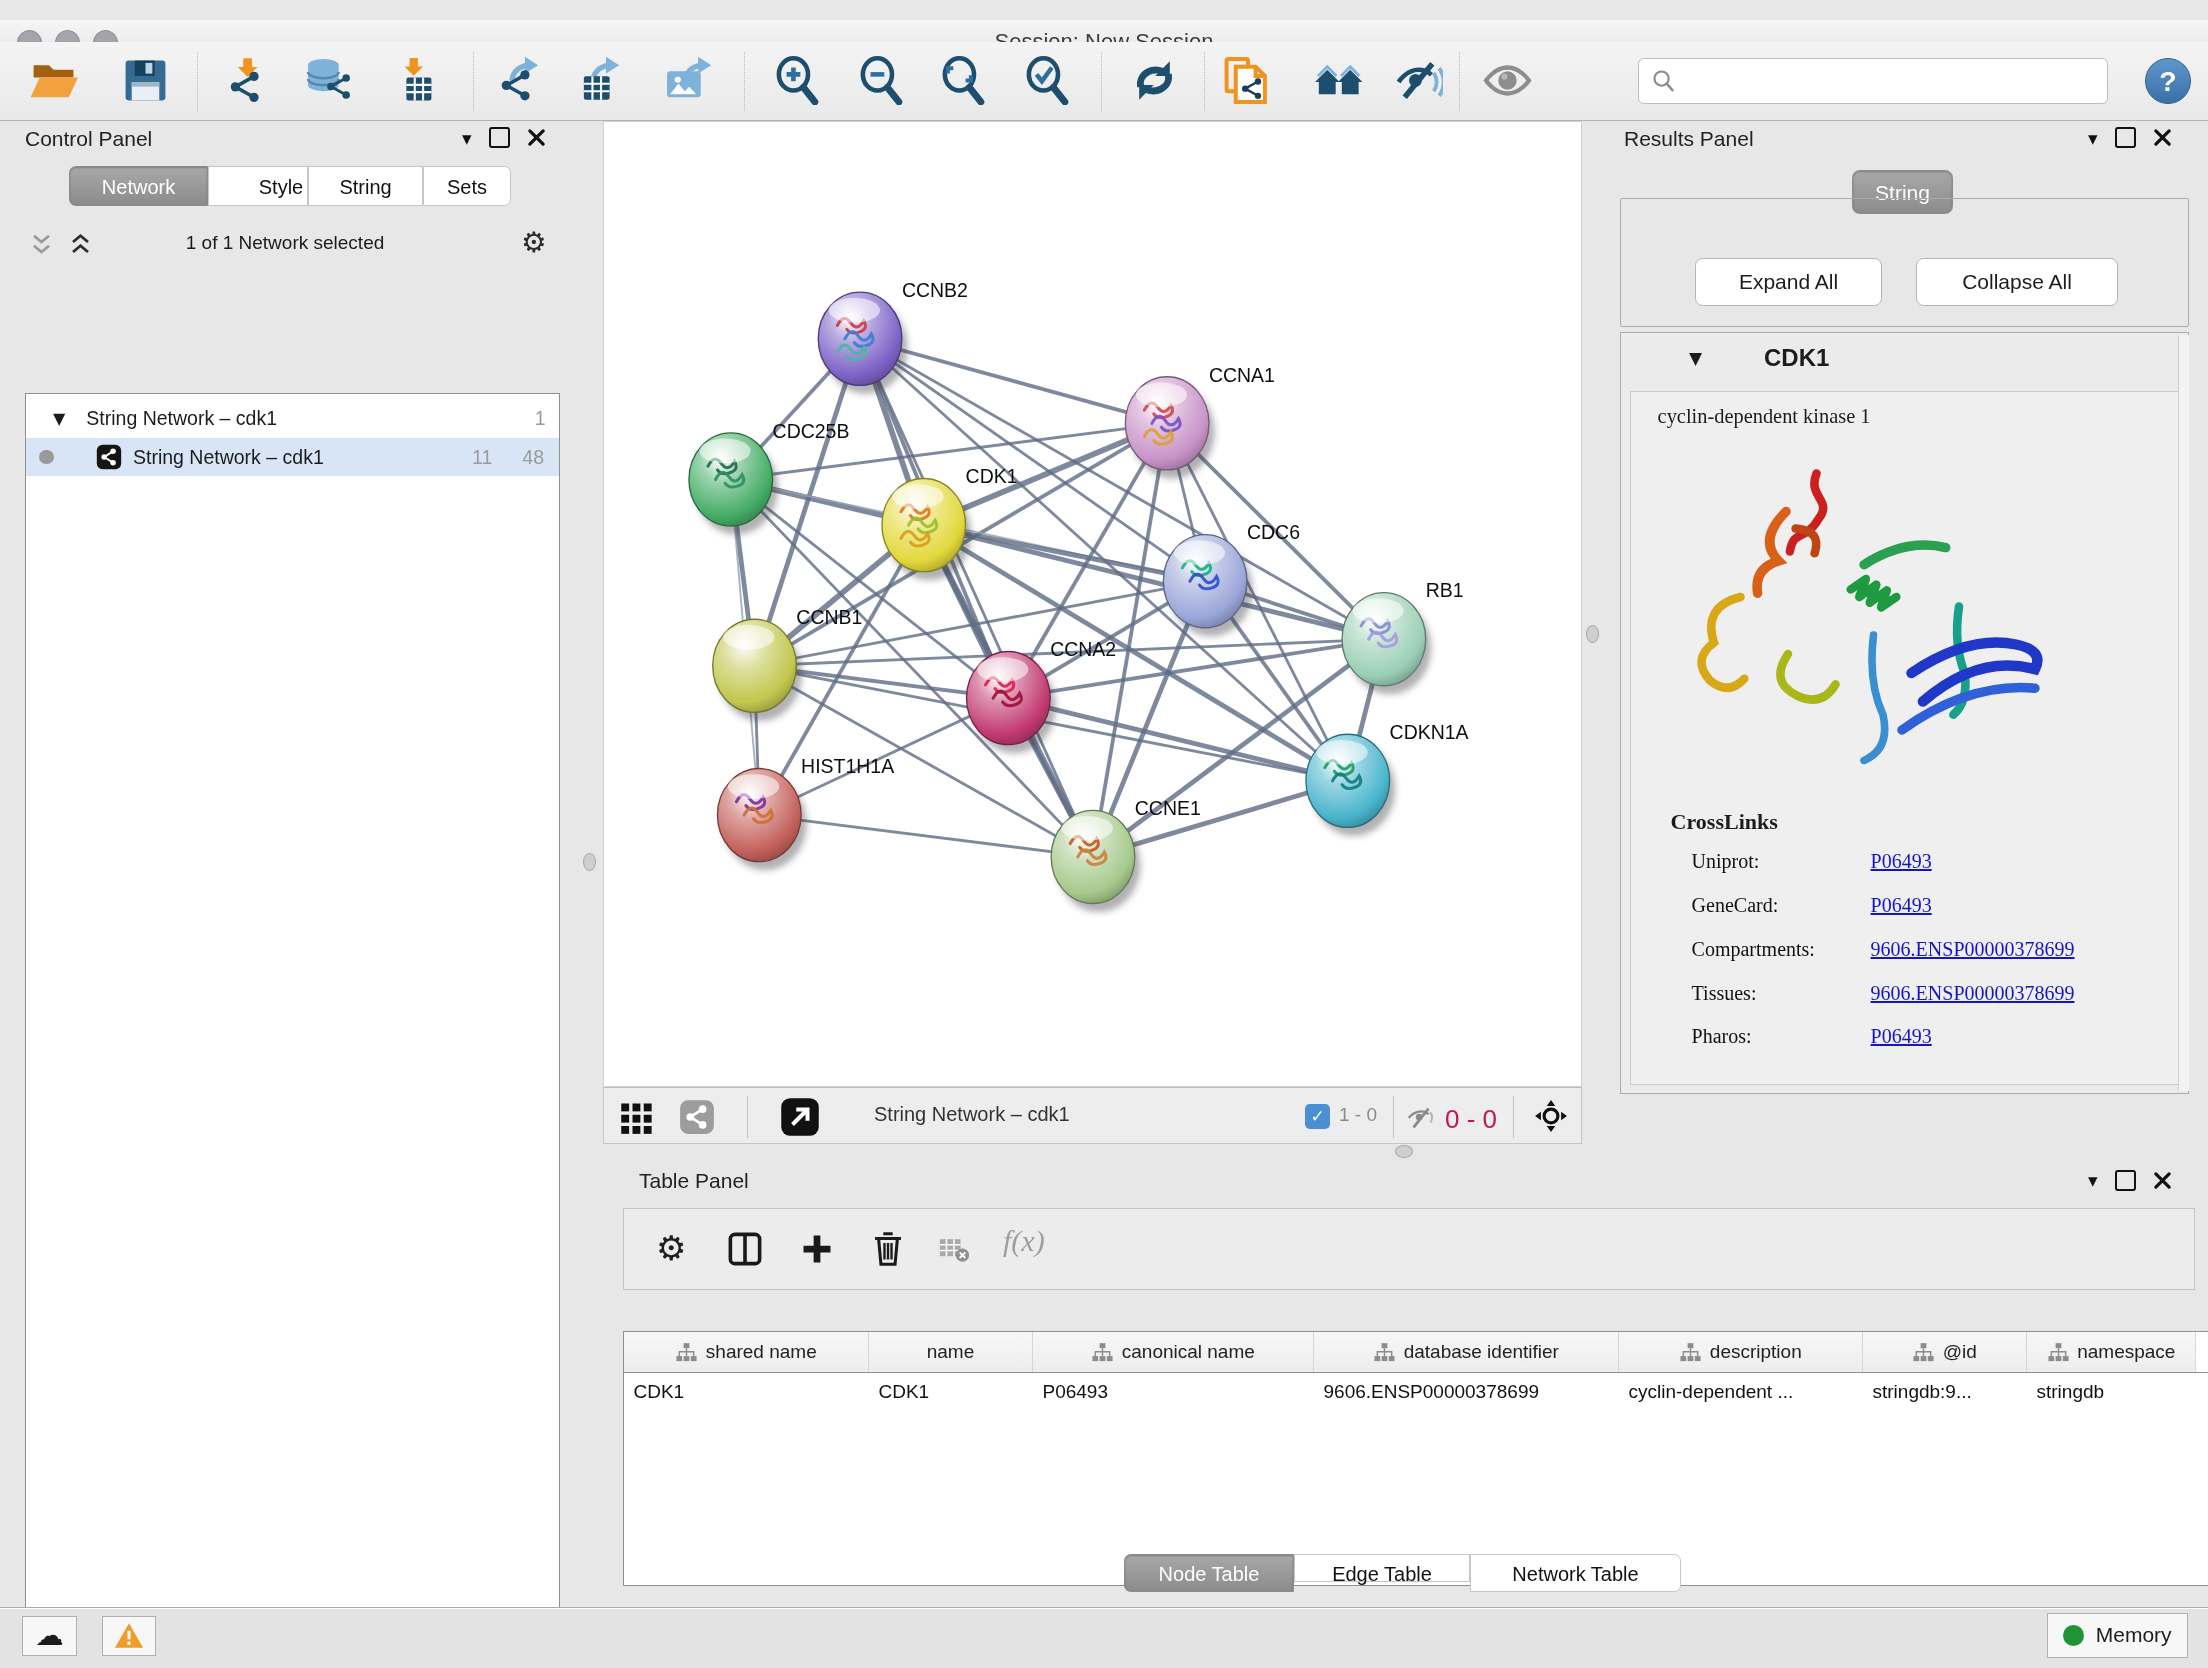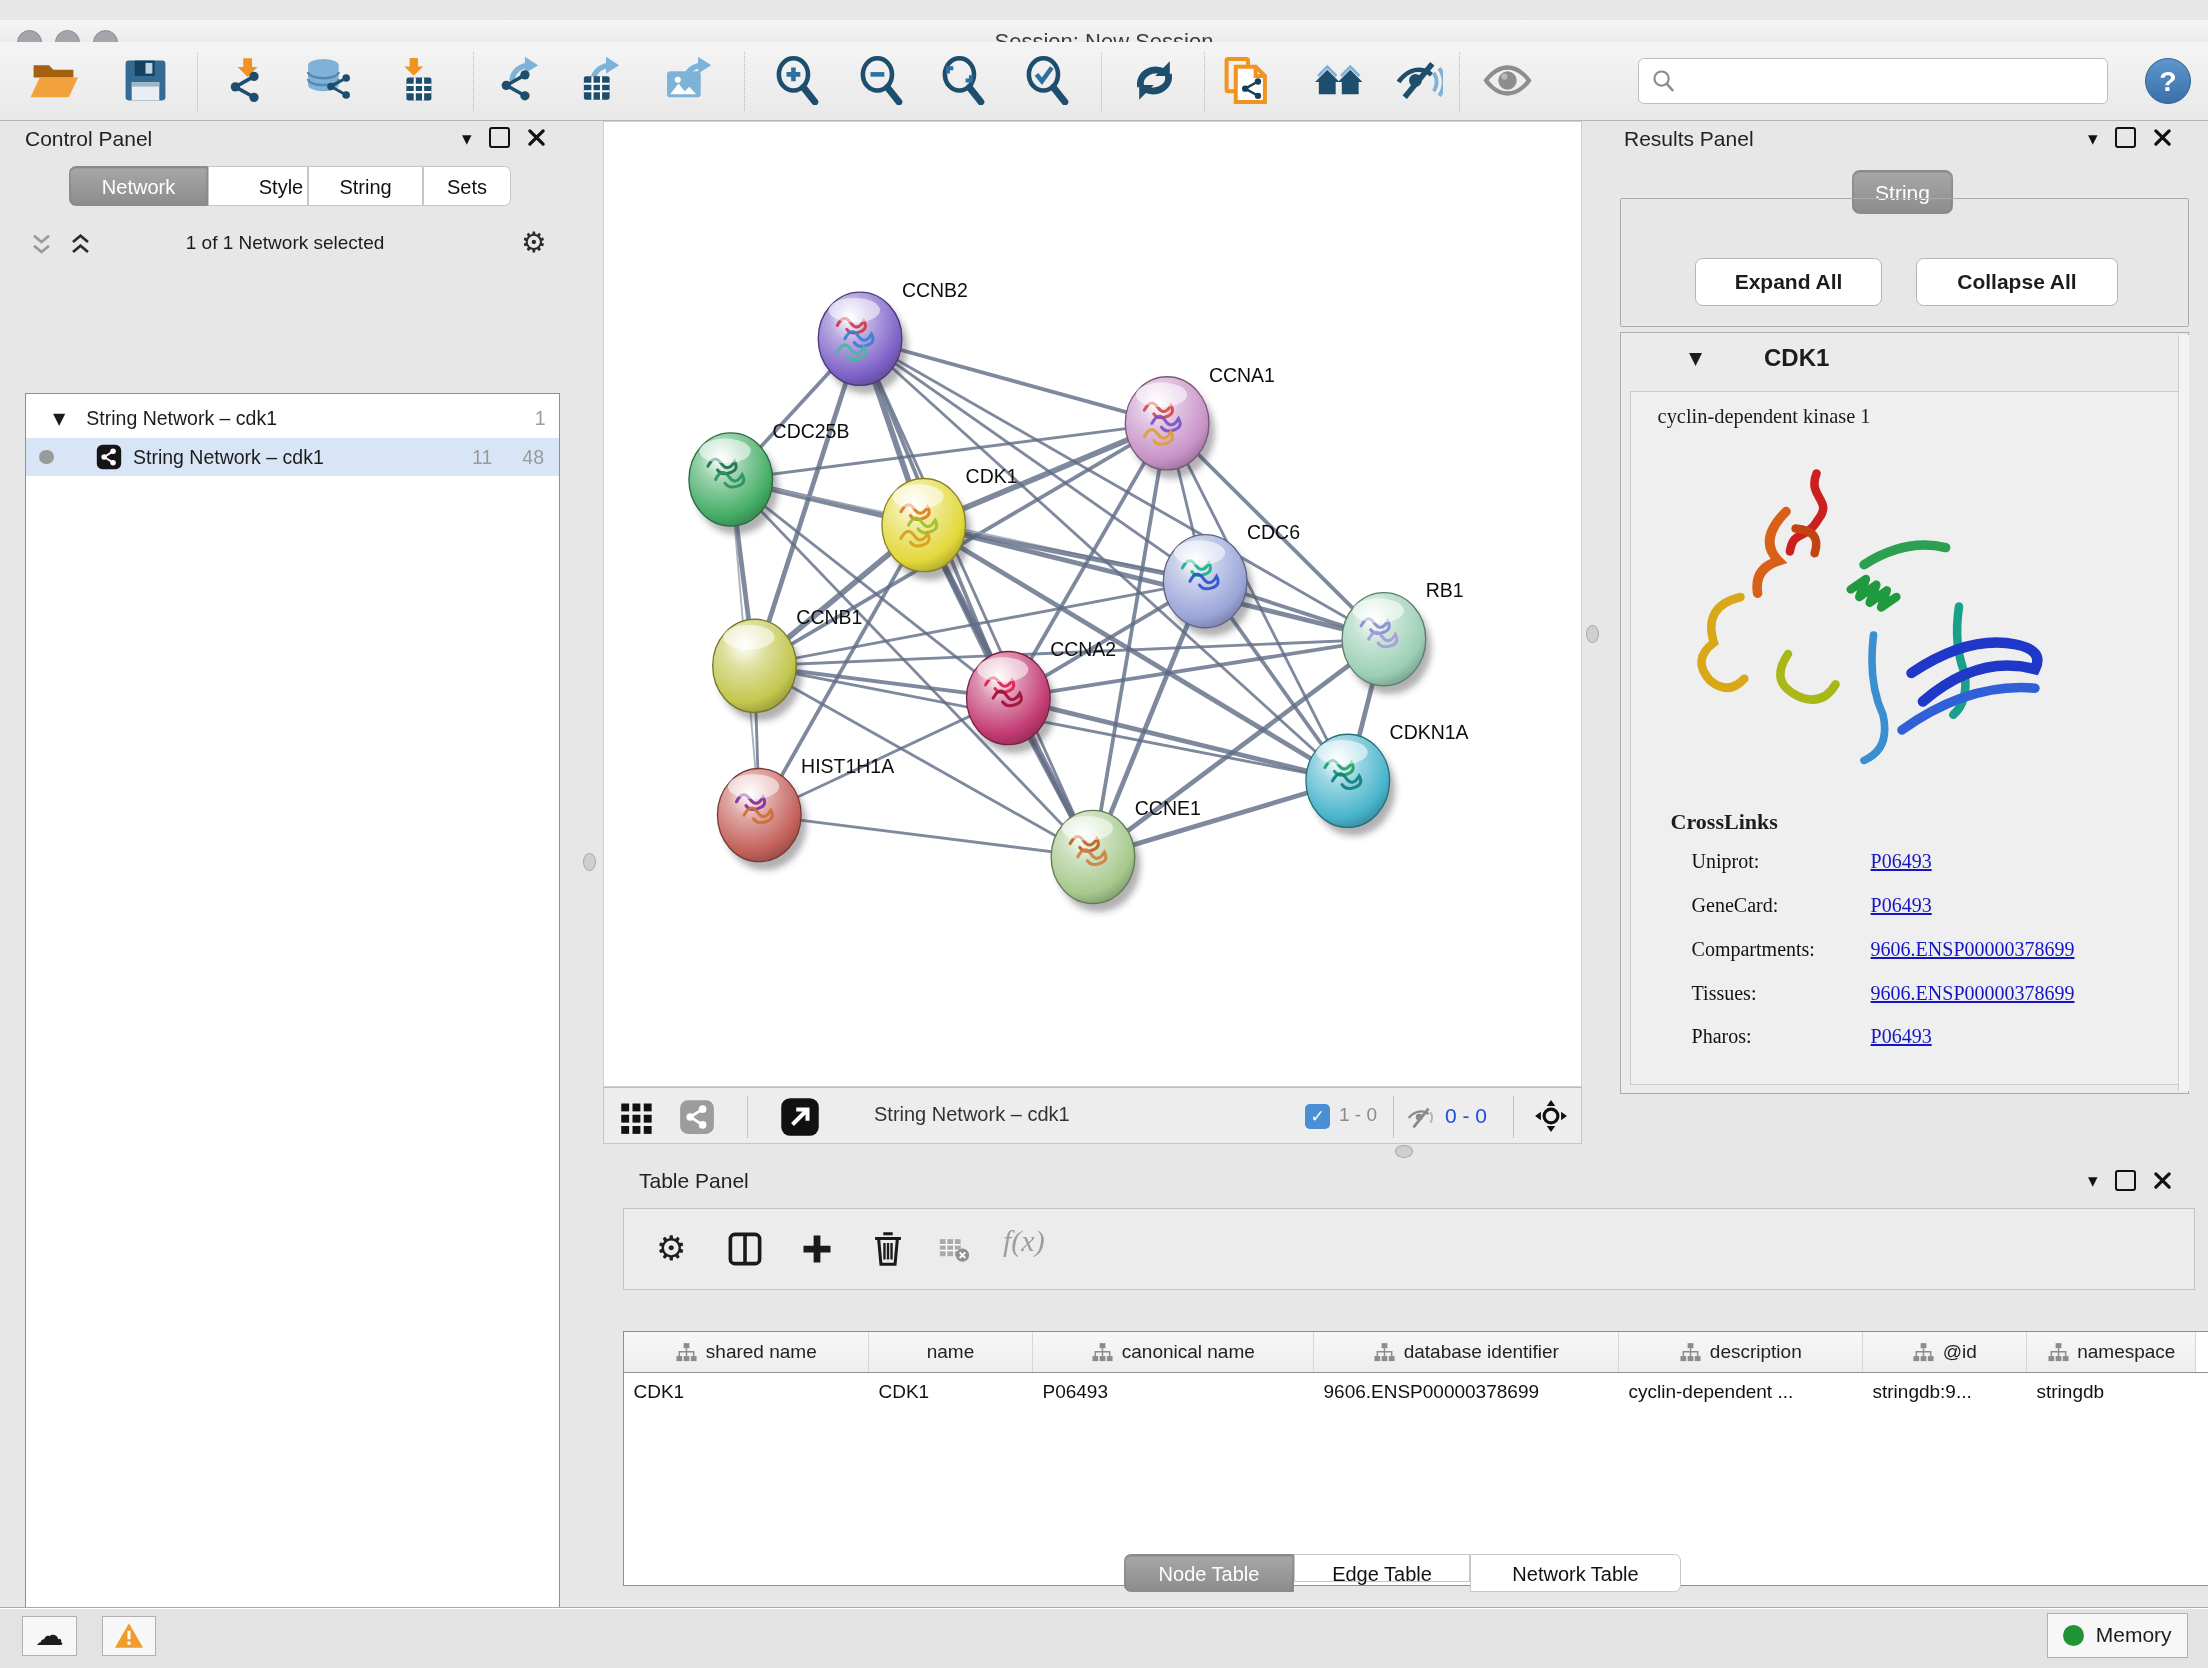--- a/index.html
+++ b/index.html
@@ -33,21 +33,21 @@
   #cp-list{left:25px;top:272px;width:535px;height:1299px;background:#fff;border:1.4px solid #8f8f8f;box-sizing:border-box;}
   .tree-row{position:absolute;left:0;width:100%;height:38px;display:flex;align-items:center;font-size:19.5px;}
   .count{color:#9a9a9a;}
   
   #canvas{left:603px;top:121px;width:979px;height:966px;background:#fff;border:1px solid #cfcfcf;box-sizing:border-box;}
   #navbar{left:603px;top:1087px;width:979px;height:57px;background:#ededed;border:1px solid #c6c6c6;border-top:1px solid #bdbdbd;box-sizing:border-box;}
   .nav-div{top:7.6px;width:0;height:42px;border-left:1px solid #c2c2c2;position:absolute;}
   
   #rp-box1{left:1620px;top:198px;width:569px;height:129px;border:1.9px solid #ababab;border-radius:1.9px;box-sizing:border-box;}
   #rp-box2{left:1620px;top:332px;width:569px;height:762px;border:1.9px solid #ababab;box-sizing:border-box;background:#ebebeb;}
-  .rp-btn{height:46px;background:#fff;border:1px solid #b4b4b4;border-radius:7.6px;font-size:21px;display:flex;align-items:center;justify-content:center;font-weight:bold;}
+  .rp-btn{height:46px;background:#fff;border:1px solid #b4b4b4;border-radius:7.6px;font-size:21px;display:flex;align-items:center;justify-content:center;}
   #rp-inner{left:8.6px;top:58px;width:550px;height:694px;background:#efefef;border:1px solid #c9c9c9;box-sizing:border-box;font-family:"Liberation Serif","DejaVu Serif",serif;}
   .xlink{color:#1515c8;text-decoration:underline;font-size:20px;font-family:"Liberation Serif","DejaVu Serif",serif;}
   .xlabel{font-size:20px;color:#111;font-family:"Liberation Serif","DejaVu Serif",serif;}
   
   #tp-toolbar{left:623px;top:1208px;width:1572px;height:82px;background:#ececec;border:1px solid #c4c4c4;box-sizing:border-box;}
   #tp-table{left:623px;top:1331px;width:1644px;height:255px;background:#fff;border:1.4px solid #8f8f8f;box-sizing:border-box;overflow:hidden;}
   .th-cell{height:40px;display:flex;align-items:center;justify-content:center;gap:7.6px;font-size:19px;color:#222;border-right:1px solid #d6d6d6;box-sizing:border-box;background:linear-gradient(#f7f7f7,#ededed);}
   .th-cell svg{width:23px;height:23px;flex:0 0 auto;}
   .td-cell{height:38px;display:flex;align-items:center;padding-left:9.5px;font-size:19px;color:#111;box-sizing:border-box;white-space:nowrap;overflow:hidden;}
   
@@ -546,21 +546,21 @@
   <div class="abs" style="left:270px;top:15px;font-size:20px;color:#333">String Network – cdk1</div>
   <div class="abs" style="left:701px;top:16px;width:25px;height:25px;background:#4a8fd3;border-radius:4.8px;color:#fff;text-align:center;line-height:25px;font-size:17px"><span class="symbol">✓</span></div>
   <div class="abs" style="left:735px;top:16px;font-size:19px;color:#8a8a8a">1 - 0</div>
   <div class="nav-div" style="left:789px"></div>
   <svg class="abs" style="left:802px;top:14.3px;width:30px;height:30px" viewBox="0 0 32 32">
       <path d="M3 17s5-7 13-7c3 0 6 1 8 3" stroke="#8a8a8a" stroke-width="2.6" fill="none"></path>
       <path d="M24 7L8 27" stroke="#8a8a8a" stroke-width="3"></path>
       <circle cx="14" cy="16" r="3.6" fill="#8a8a8a"></circle>
       <path d="M26 11a10 10 0 0 1 0 11" stroke="#b5b5b5" stroke-width="2.2" fill="none"></path>
     </svg>
-  <div class="abs" style="left:841px;top:16px;font-size:21px;color:#1d4ed8">0 - 0</div>
+  <div class="abs" style="left:841px;top:16px;font-size:26px;color:#be185d">0 - 0</div>
   <div class="nav-div" style="left:909px"></div>
   <svg class="abs" style="left:930px;top:11.4px;width:34px;height:34px" viewBox="0 0 32 32">
       <circle cx="16" cy="16" r="6.5" fill="none" stroke="#111" stroke-width="3"></circle>
       <path d="M16 1l4 5.5h-8zM16 31l4-5.5h-8zM1 16l5.5-4v8zM31 16l-5.5-4v8z" fill="#111"></path>
     </svg>
 </div>
 
 <div class="abs" style="left:1607px;top:121px;width:601px;height:989px">
   <div class="abs panel-title" style="left:17px;top:5.7px">Results Panel</div>
   <div class="wctl abs" style="left:481px;top:5.7px">

